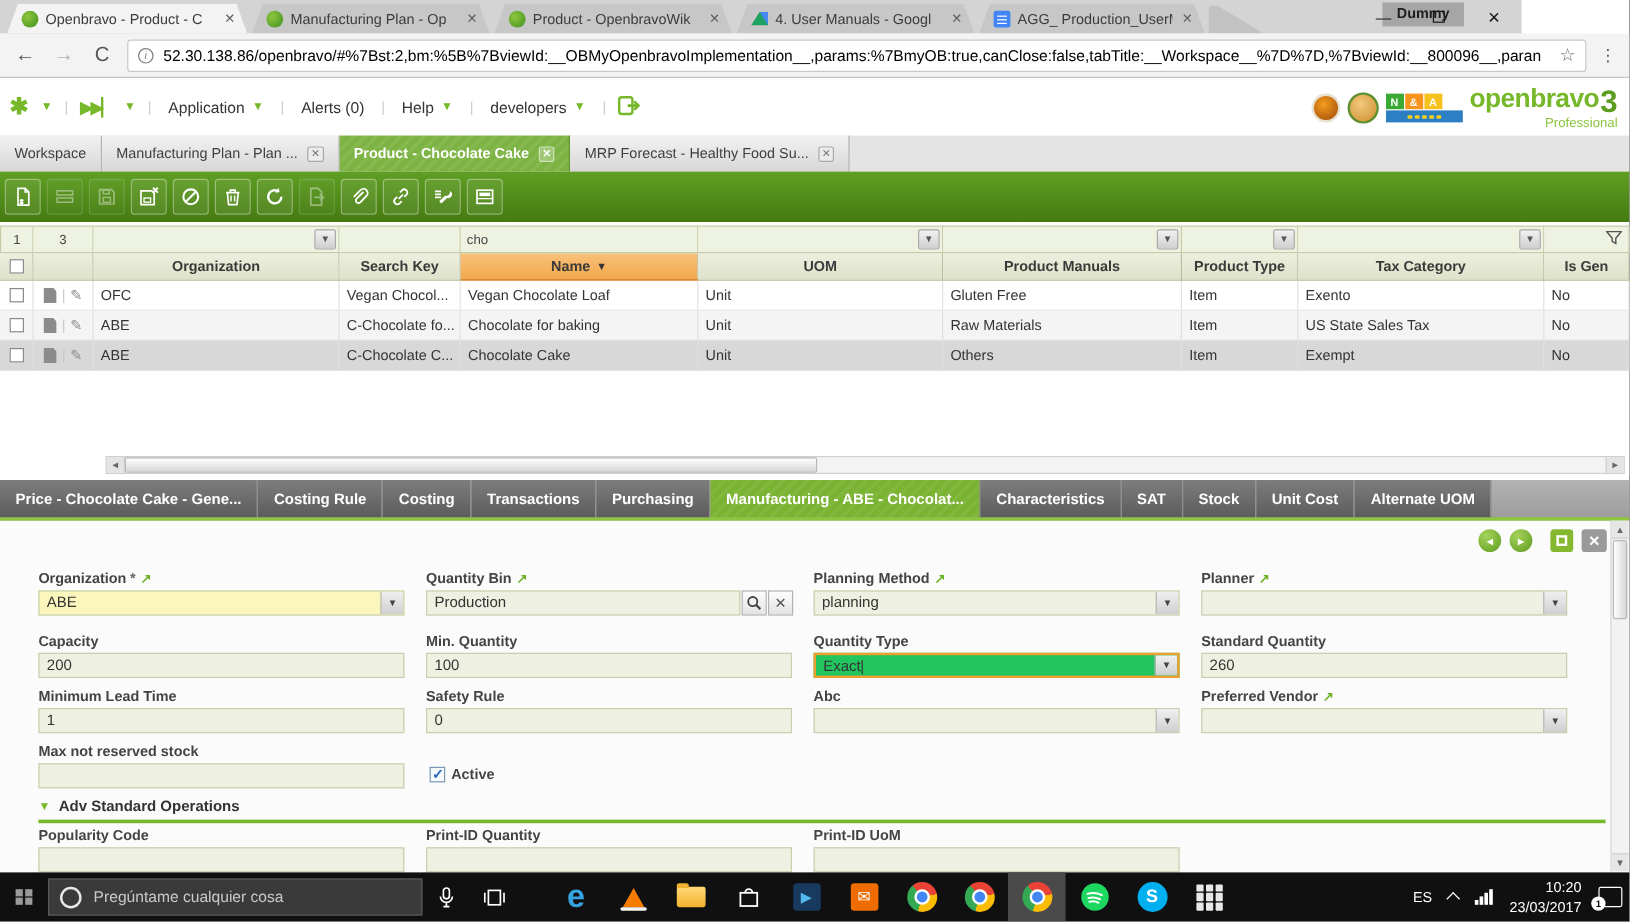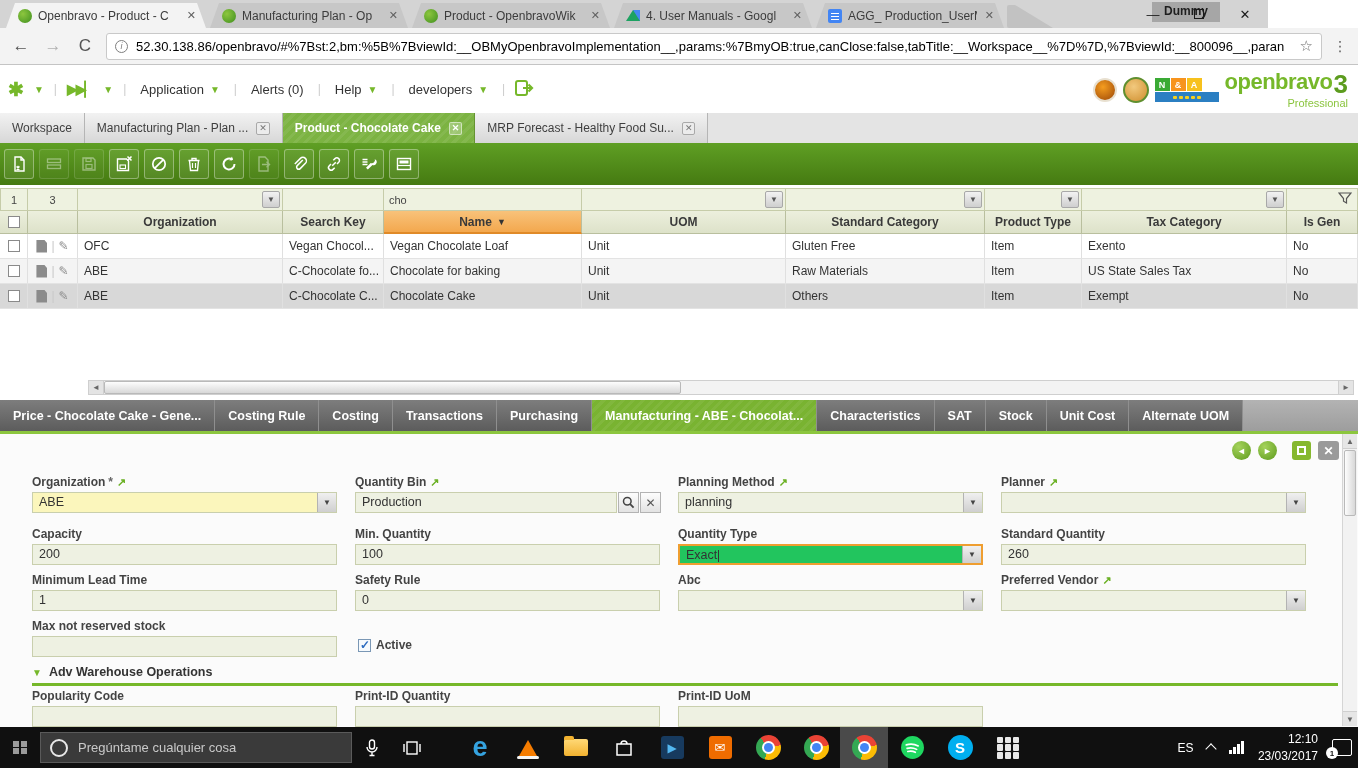--- a/index.html
+++ b/index.html
@@ -443,21 +443,21 @@
           <span>Search Key</span>
         </div>
       <div class="hcell cw4 sorted">
           <span>Name</span>
           <span class="sort-arrow">▼</span>
         </div>
       <div class="hcell cw5">
           <span>UOM</span>
         </div>
       <div class="hcell cw6">
-          <span>Standard Category</span>
+          <span>Product Manuals</span>
         </div>
       <div class="hcell cw7">
           <span>Product Type</span>
         </div>
       <div class="hcell cw8">
           <span>Tax Category</span>
         </div>
       <div class="hcell cw9">
           <span>Is Gen</span>
         </div>
@@ -638,21 +638,21 @@
       <div class="lbl">Max not reserved stock</div>
       <div class="inp"><span></span></div>
     </div>
     <div class="chkwrap" style="left:358px; top:204px;">
       <span class="chkbox"></span>
       <span class="chklabel">Active</span>
     </div>
 
     <div class="section-head">
       <span class="sec-tri">▼</span>
-      <span>Adv Warehouse Operations</span>
+      <span>Adv Standard Operations</span>
     </div>
     <div class="section-line"></div>
 
     <div class="fld" style="left:32px; top:255px;">
       <div class="lbl">Popularity Code</div>
       <div class="inp"><span></span></div>
     </div>
     <div class="fld" style="left:355px; top:255px;">
       <div class="lbl">Print-ID Quantity</div>
       <div class="inp"><span></span></div>
@@ -751,21 +751,21 @@
     <div class="tray">
       <span class="es">ES</span>
       <span class="chevup"></span>
       <span class="sigbars">
           <i style="height:4px;"></i>
           <i style="height:7px;"></i>
           <i style="height:10px;"></i>
           <i style="height:13px;"></i>
         </span>
       <span class="clock">
-        <span>12:10</span><br>
+        <span>10:20</span><br>
         <span>23/03/2017</span>
       </span>
       <span class="notif">
         <span class="badge">1</span>
       </span>
     </div>
   </div>
 
 </div>
 

